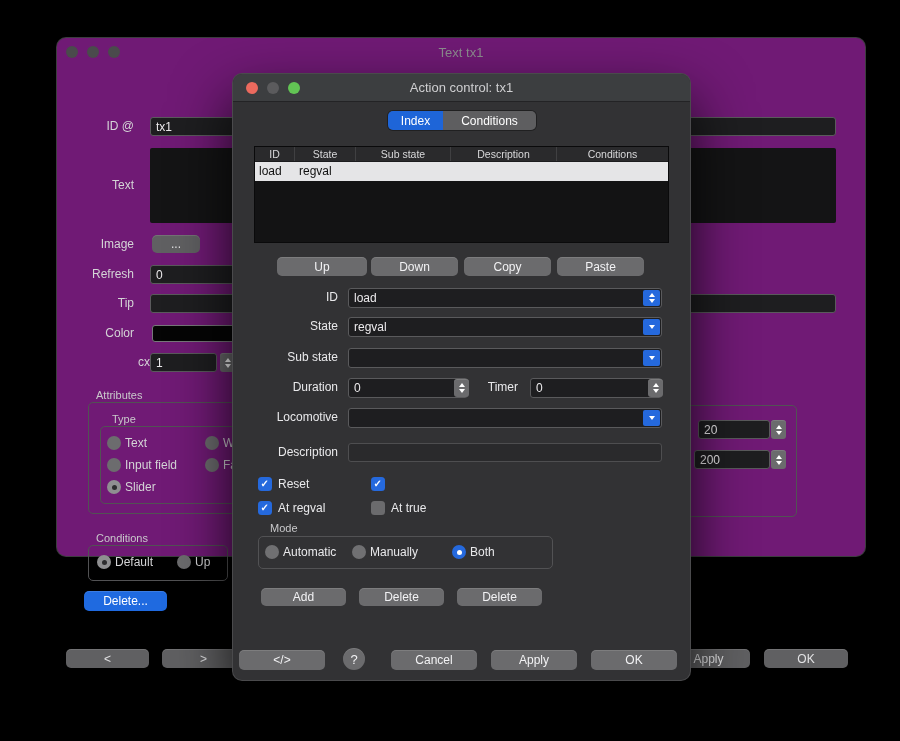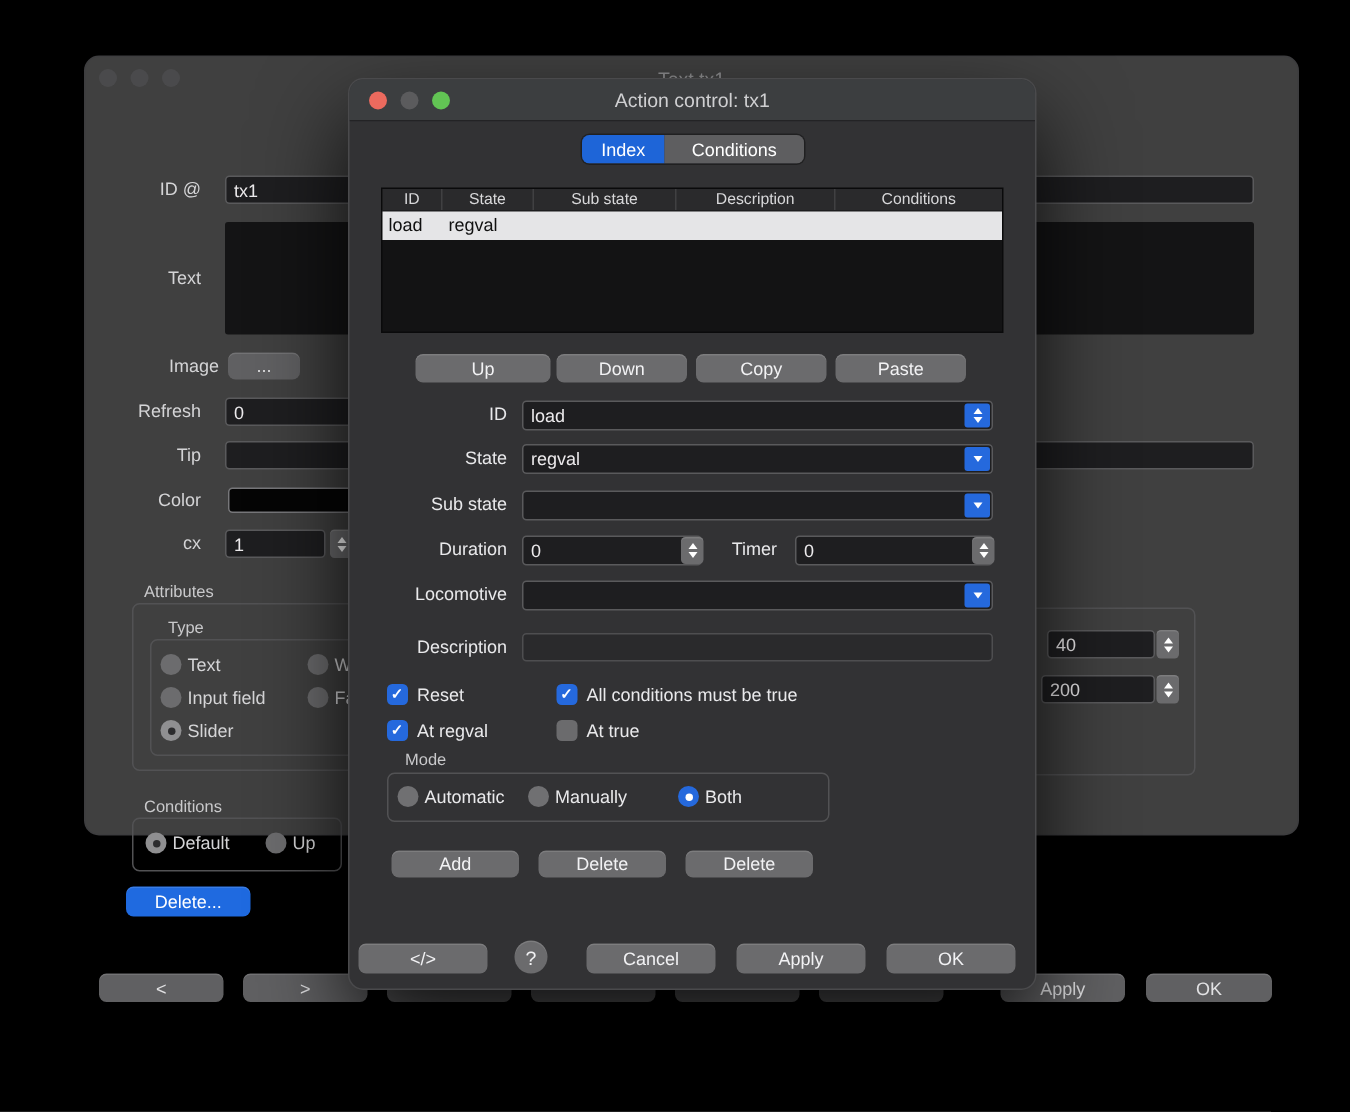--- a/index.html
+++ b/index.html
@@ -1,21 +1,21 @@
 <!DOCTYPE html>
 <html><head>
 <meta charset="utf-8">
 <style>
   *{box-sizing:border-box;margin:0;padding:0}
   html,body{width:900px;height:741px}
   body{background:#000;font-family:"Liberation Sans",sans-serif;position:relative;overflow:hidden}
   .window{position:absolute;border-radius:9px}
-  #bg-window{left:57px;top:38px;width:808px;height:518px;background:#404040;
+  #bg-window{left:57px;top:38px;width:808px;height:518px;background:#701a75;
     box-shadow:0 0 0 1px #3d3d3f,0 18px 45px rgba(0,0,0,.75)}
-  #dialog{left:233px;top:53px;width:457px;height:606px;background:#323234;
+  #dialog{left:233px;top:74px;width:457px;height:606px;background:#323234;
     box-shadow:0 0 0 1px #4a4a4c,0 26px 60px rgba(0,0,0,.85);z-index:5}
   .titlebar{position:absolute;left:0;top:0;right:0;height:28px;border-radius:9px 9px 0 0;
     display:flex;align-items:center;justify-content:center}
   #dialog .titlebar{background:#3c3e40;border-bottom:1px solid #232325}
   .title-text{font-size:13px;color:#cfcfd1}
   #bg-window .title-text{color:#8d8d8f}
   .light{position:absolute;top:8px;width:12px;height:12px;border-radius:50%}
   .lbl{position:absolute;font-size:12px;color:#e9e9eb;line-height:19px;white-space:nowrap}
   .lbl.r{text-align:right}
   .dim{color:#d4d4d6}
@@ -72,37 +72,37 @@
   </div>
 
   <div class="lbl r dim" style="left:0;top:79px;width:77px">ID @</div>
   <div class="field" style="left:93px;top:79px;width:686px;height:19px">
     <span>tx1</span>
   </div>
 
   <div class="lbl r dim" style="left:0;top:138px;width:77px">Text</div>
   <div class="textarea" style="left:93px;top:110px;width:686px;height:75px"></div>
 
-  <div class="lbl r dim" style="left:12px;top:197px;width:77px">Image</div>
+  <div class="lbl r dim" style="left:0;top:197px;width:77px">Image</div>
   <button class="btn dimbtn" style="left:95px;top:197px;width:48px;height:18px">...</button>
 
   <div class="lbl r dim" style="left:0;top:227px;width:77px">Refresh</div>
   <div class="field" style="left:93px;top:227px;width:140px;height:19px">
     <span>0</span>
   </div>
 
   <div class="lbl r dim" style="left:0;top:256px;width:77px">Tip</div>
   <div class="field" style="left:93px;top:256px;width:686px;height:19px">
     <span></span>
   </div>
 
   <div class="lbl r dim" style="left:0;top:286px;width:77px">Color</div>
   <div class="swatch" style="left:95px;top:287px;width:140px;height:17px"></div>
 
-  <div class="lbl r dim" style="left:0;top:315px;width:77px">cx</div>
+  <div class="lbl r dim" style="left:16px;top:315px;width:77px">cx</div>
   <div class="field" style="left:93px;top:315px;width:67px;height:19px">
     <span>1</span>
   </div>
   <div class="stepper" style="left:163px;top:315px;height:19px">
     <span class="tri-u"></span>
     <span class="tri-d"></span>
   </div>
 
   <div class="grouplabel" style="left:39px;top:351px">Attributes</div>
   <div class="groupbox" style="left:31px;top:364px;width:262px;height:112px"></div>
@@ -124,21 +124,21 @@
   <div class="groupbox" style="left:31px;top:507px;width:140px;height:36px"></div>
   <span class="radio inon" style="left:40px;top:517px"></span>
   <div class="lbl dim" style="left:58px;top:515px">Default</div>
   <span class="radio inoff" style="left:120px;top:517px"></span>
   <div class="lbl dim" style="left:138px;top:515px">Up</div>
 
   <button class="btn blue" style="left:27px;top:553px;width:83px;height:20px">Delete...</button>
 
   <div class="groupbox" style="left:460px;top:367px;width:280px;height:112px"></div>
   <div class="field" style="left:641px;top:382px;width:72px;height:19px">
-    <span>40</span>
+    <span>20</span>
   </div>
   <div class="stepper" style="left:714px;top:382px;height:19px">
     <span class="tri-u"></span>
     <span class="tri-d"></span>
   </div>
   <div class="field" style="left:637px;top:412px;width:76px;height:19px">
     <span>200</span>
   </div>
   <div class="stepper" style="left:714px;top:412px;height:19px">
     <span class="tri-u"></span>
@@ -241,21 +241,20 @@
   </div>
 
   <div class="lbl r" style="left:25px;top:369px;width:80px">Description</div>
   <div class="field plain" style="left:115px;top:369px;width:314px;height:19px">
     <span></span>
   </div>
 
   <span class="cb on" style="left:25px;top:403px"></span>
   <div class="lbl" style="left:45px;top:401px">Reset</div>
   <span class="cb on" style="left:138px;top:403px"></span>
-  <div class="lbl" style="left:158px;top:401px">All conditions must be true</div>
   <span class="cb on" style="left:25px;top:427px"></span>
   <div class="lbl" style="left:45px;top:425px">At regval</div>
   <span class="cb off" style="left:138px;top:427px"></span>
   <div class="lbl" style="left:158px;top:425px">At true</div>
 
   <div class="grouplabel" style="left:37px;top:448px">Mode</div>
   <div class="groupbox" style="left:25px;top:462px;width:295px;height:33px"></div>
   <span class="radio off" style="left:32px;top:471px"></span>
   <div class="lbl" style="left:50px;top:469px">Automatic</div>
   <span class="radio off" style="left:119px;top:471px"></span>

